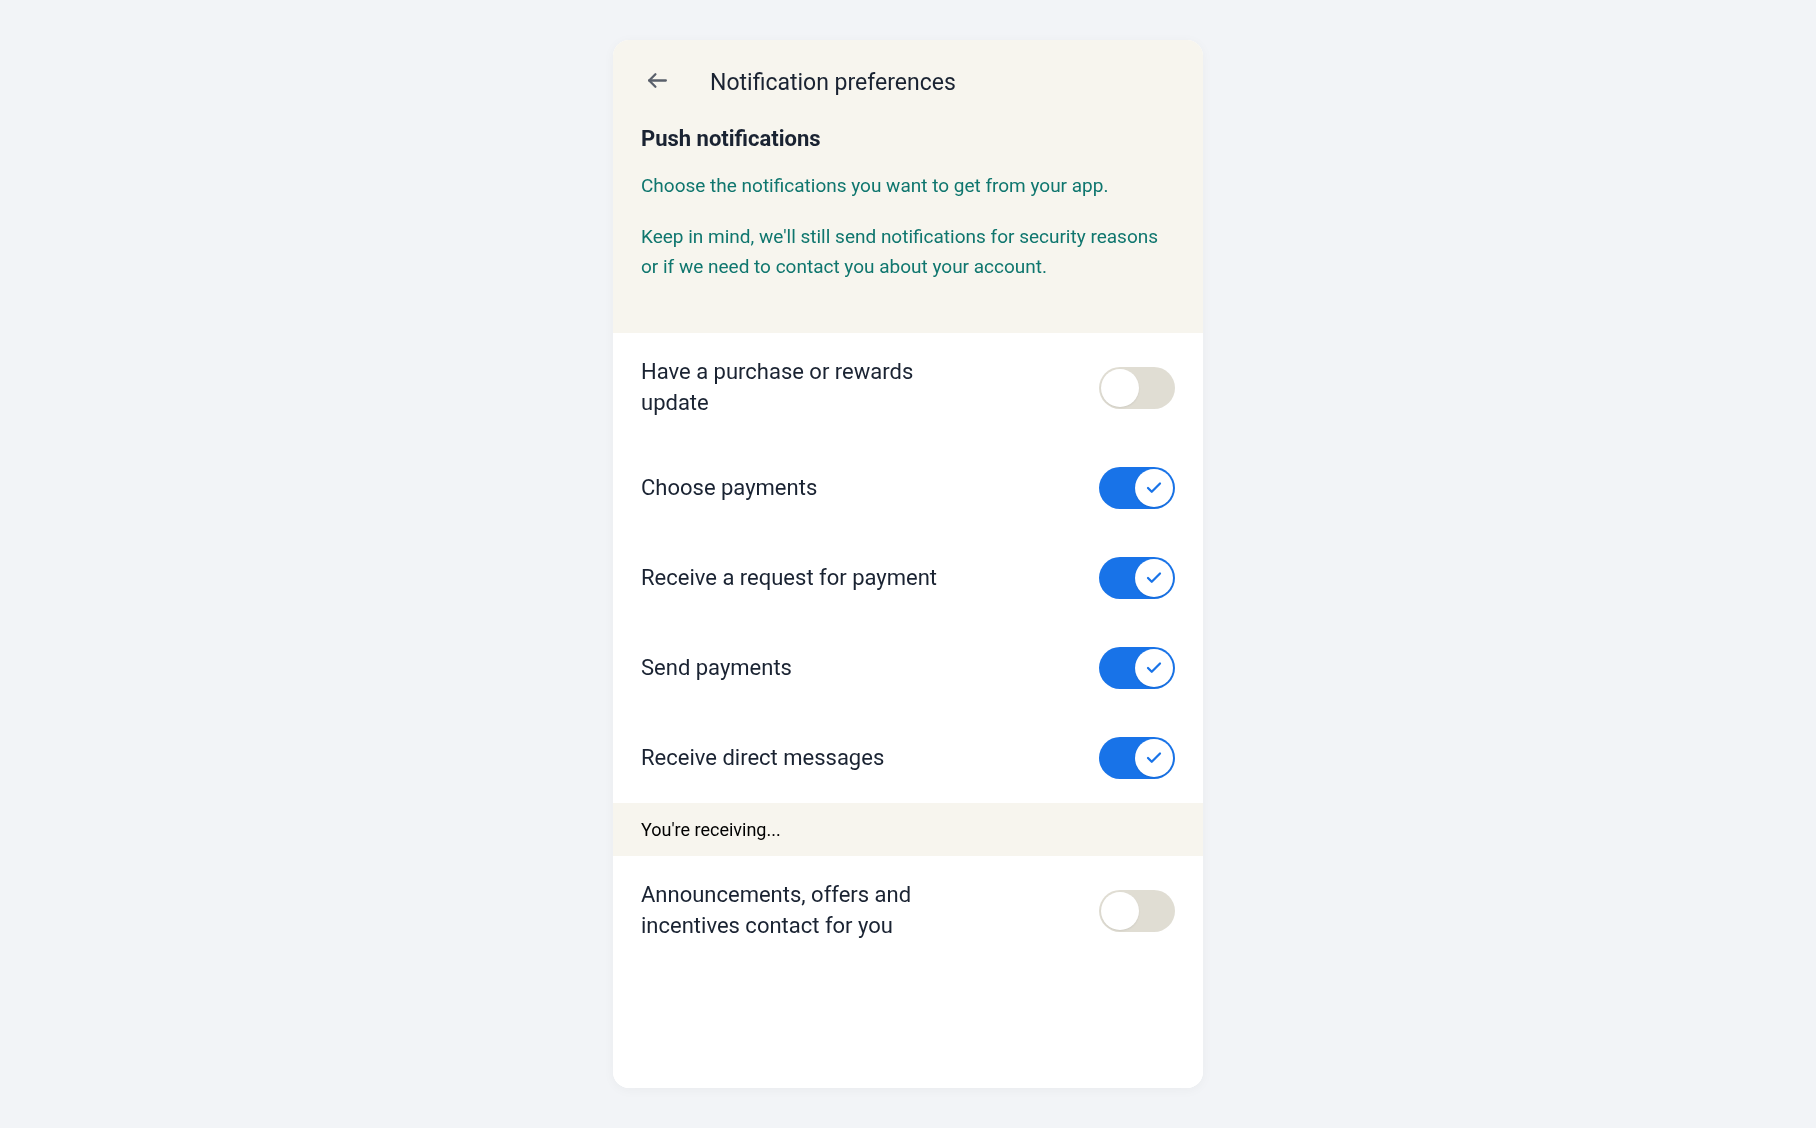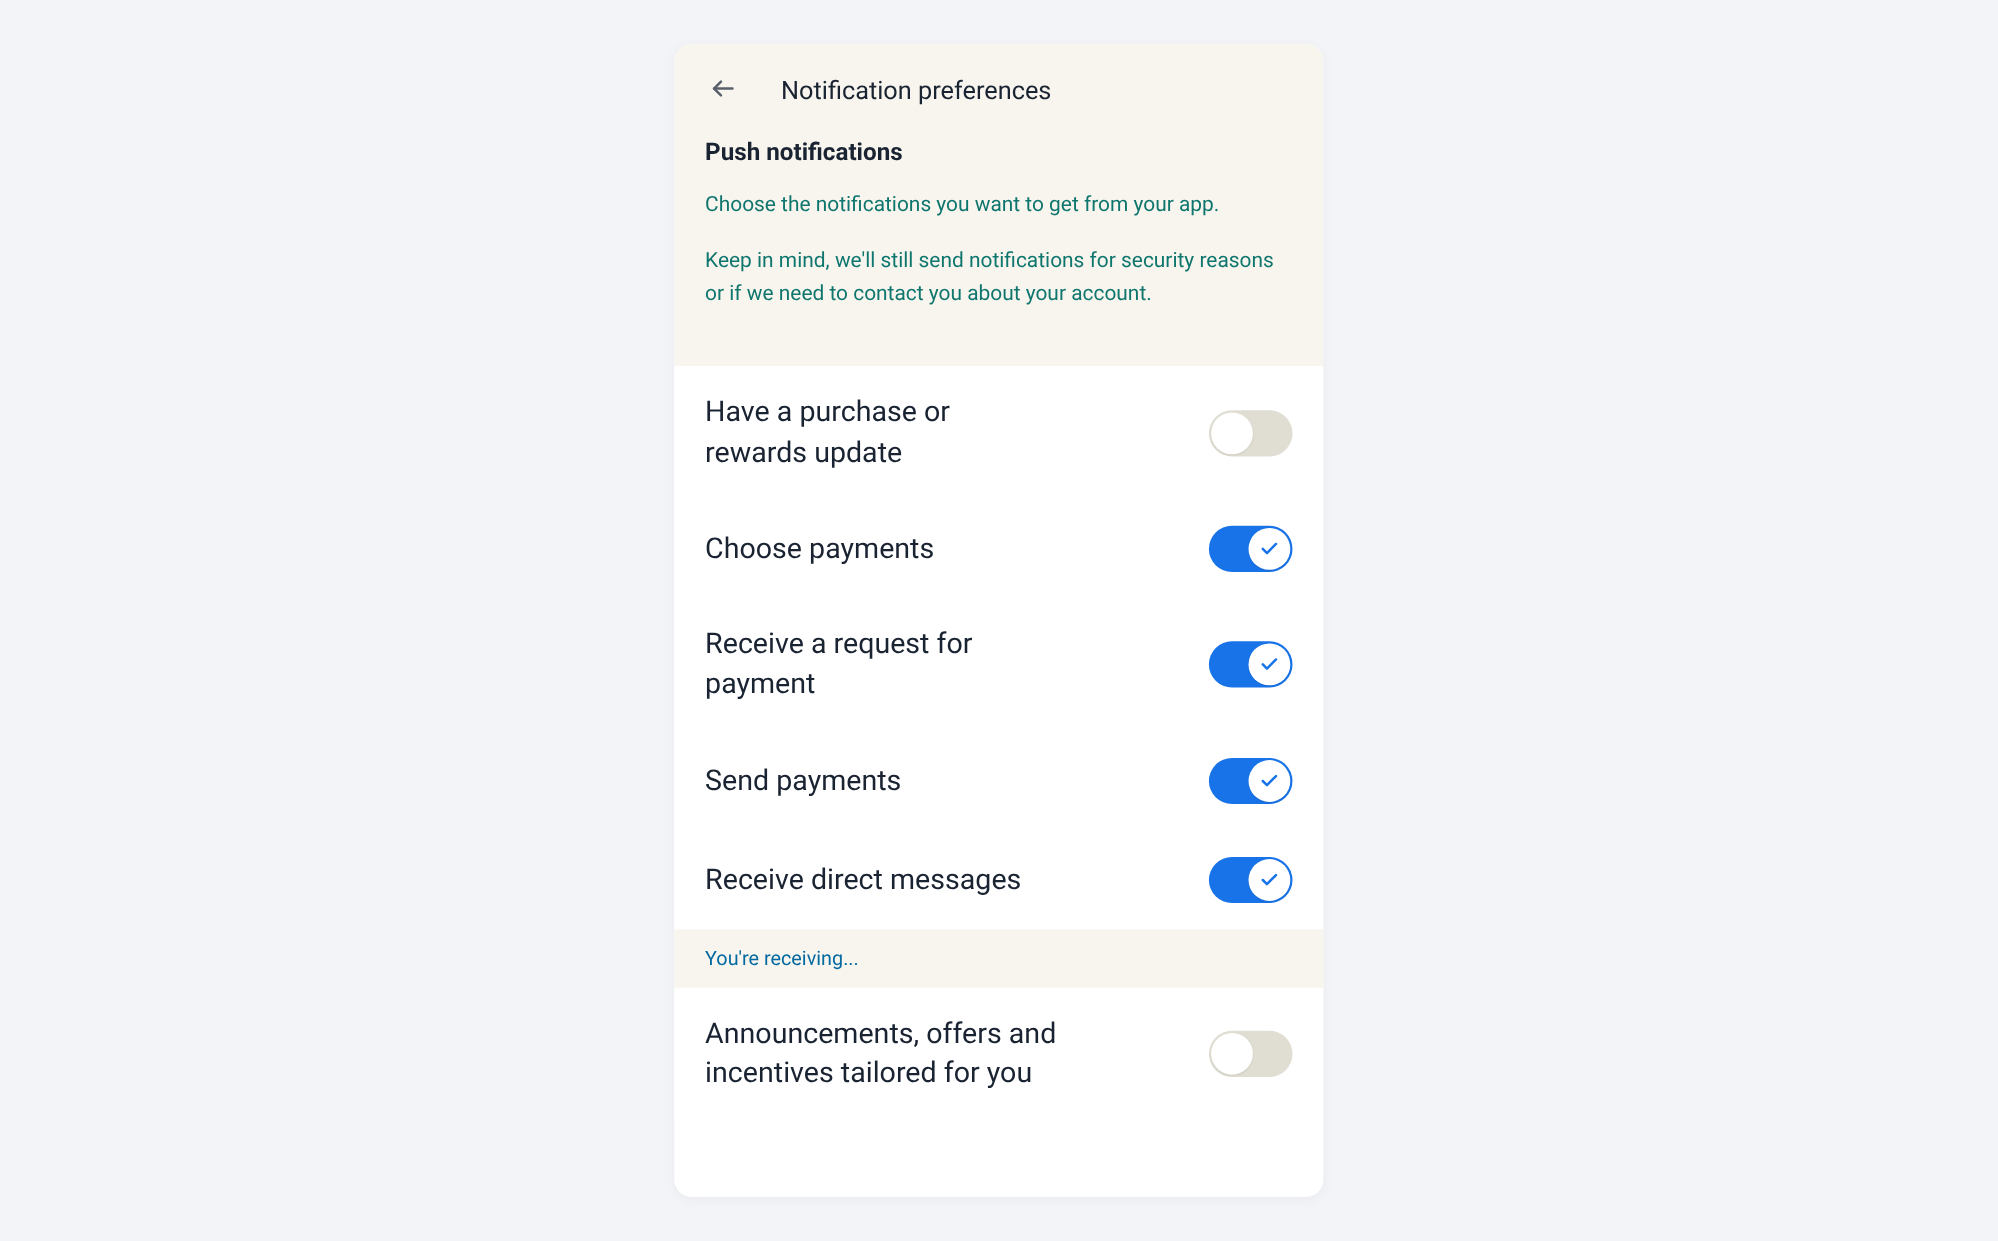--- a/index.html
+++ b/index.html
@@ -71,21 +71,21 @@
       background: #fff;
     }
     .toggle-row {
       display: flex;
       align-items: center;
       justify-content: space-between;
       padding: 24px 28px;
       background: #fff;
     }
     .toggle-label {
-      font-size: 26px;
+      font-size: 22px;
       color: #1a2332;
       line-height: 1.4;
       max-width: 320px;
     }
     .toggle-switch {
       width: 76px;
       height: 42px;
       border-radius: 21px;
       position: relative;
       cursor: pointer;
@@ -117,21 +117,21 @@
       left: 36px;
     }
     .check-icon {
       width: 18px;
       height: 18px;
     }
     .subheader-row {
       background: #f7f5ee;
       padding: 16px 28px;
       font-size: 18px;
-      color: #0369a1;
+      color: #000000;
     }
   </style>
 </head>
 <body>
 
 <div class="phone-frame">
   <div class="header-section">
     <div class="header-bar">
       <button class="back-button">
         <span>
@@ -193,20 +193,20 @@
               <svg class="check-icon" viewBox="0 0 24 24" fill="none" stroke="#1873e8" stroke-width="3" stroke-linecap="round" stroke-linejoin="round">
                 <polyline points="20 6 9 17 4 12"></polyline>
               </svg>
             </div>
           </div>
         </div>
       </div>
     <div class="subheader-row">You're receiving...</div>
     <div id="toggles-secondary">
         <div class="toggle-row">
-          <div class="toggle-label">Announcements, offers and incentives tailored for you</div>
+          <div class="toggle-label">Announcements, offers and incentives contact for you</div>
           <div class="toggle-switch off">
             <div class="toggle-knob"></div>
           </div>
         </div>
       </div>
   </div>
 </div>
 
 </body></html>

